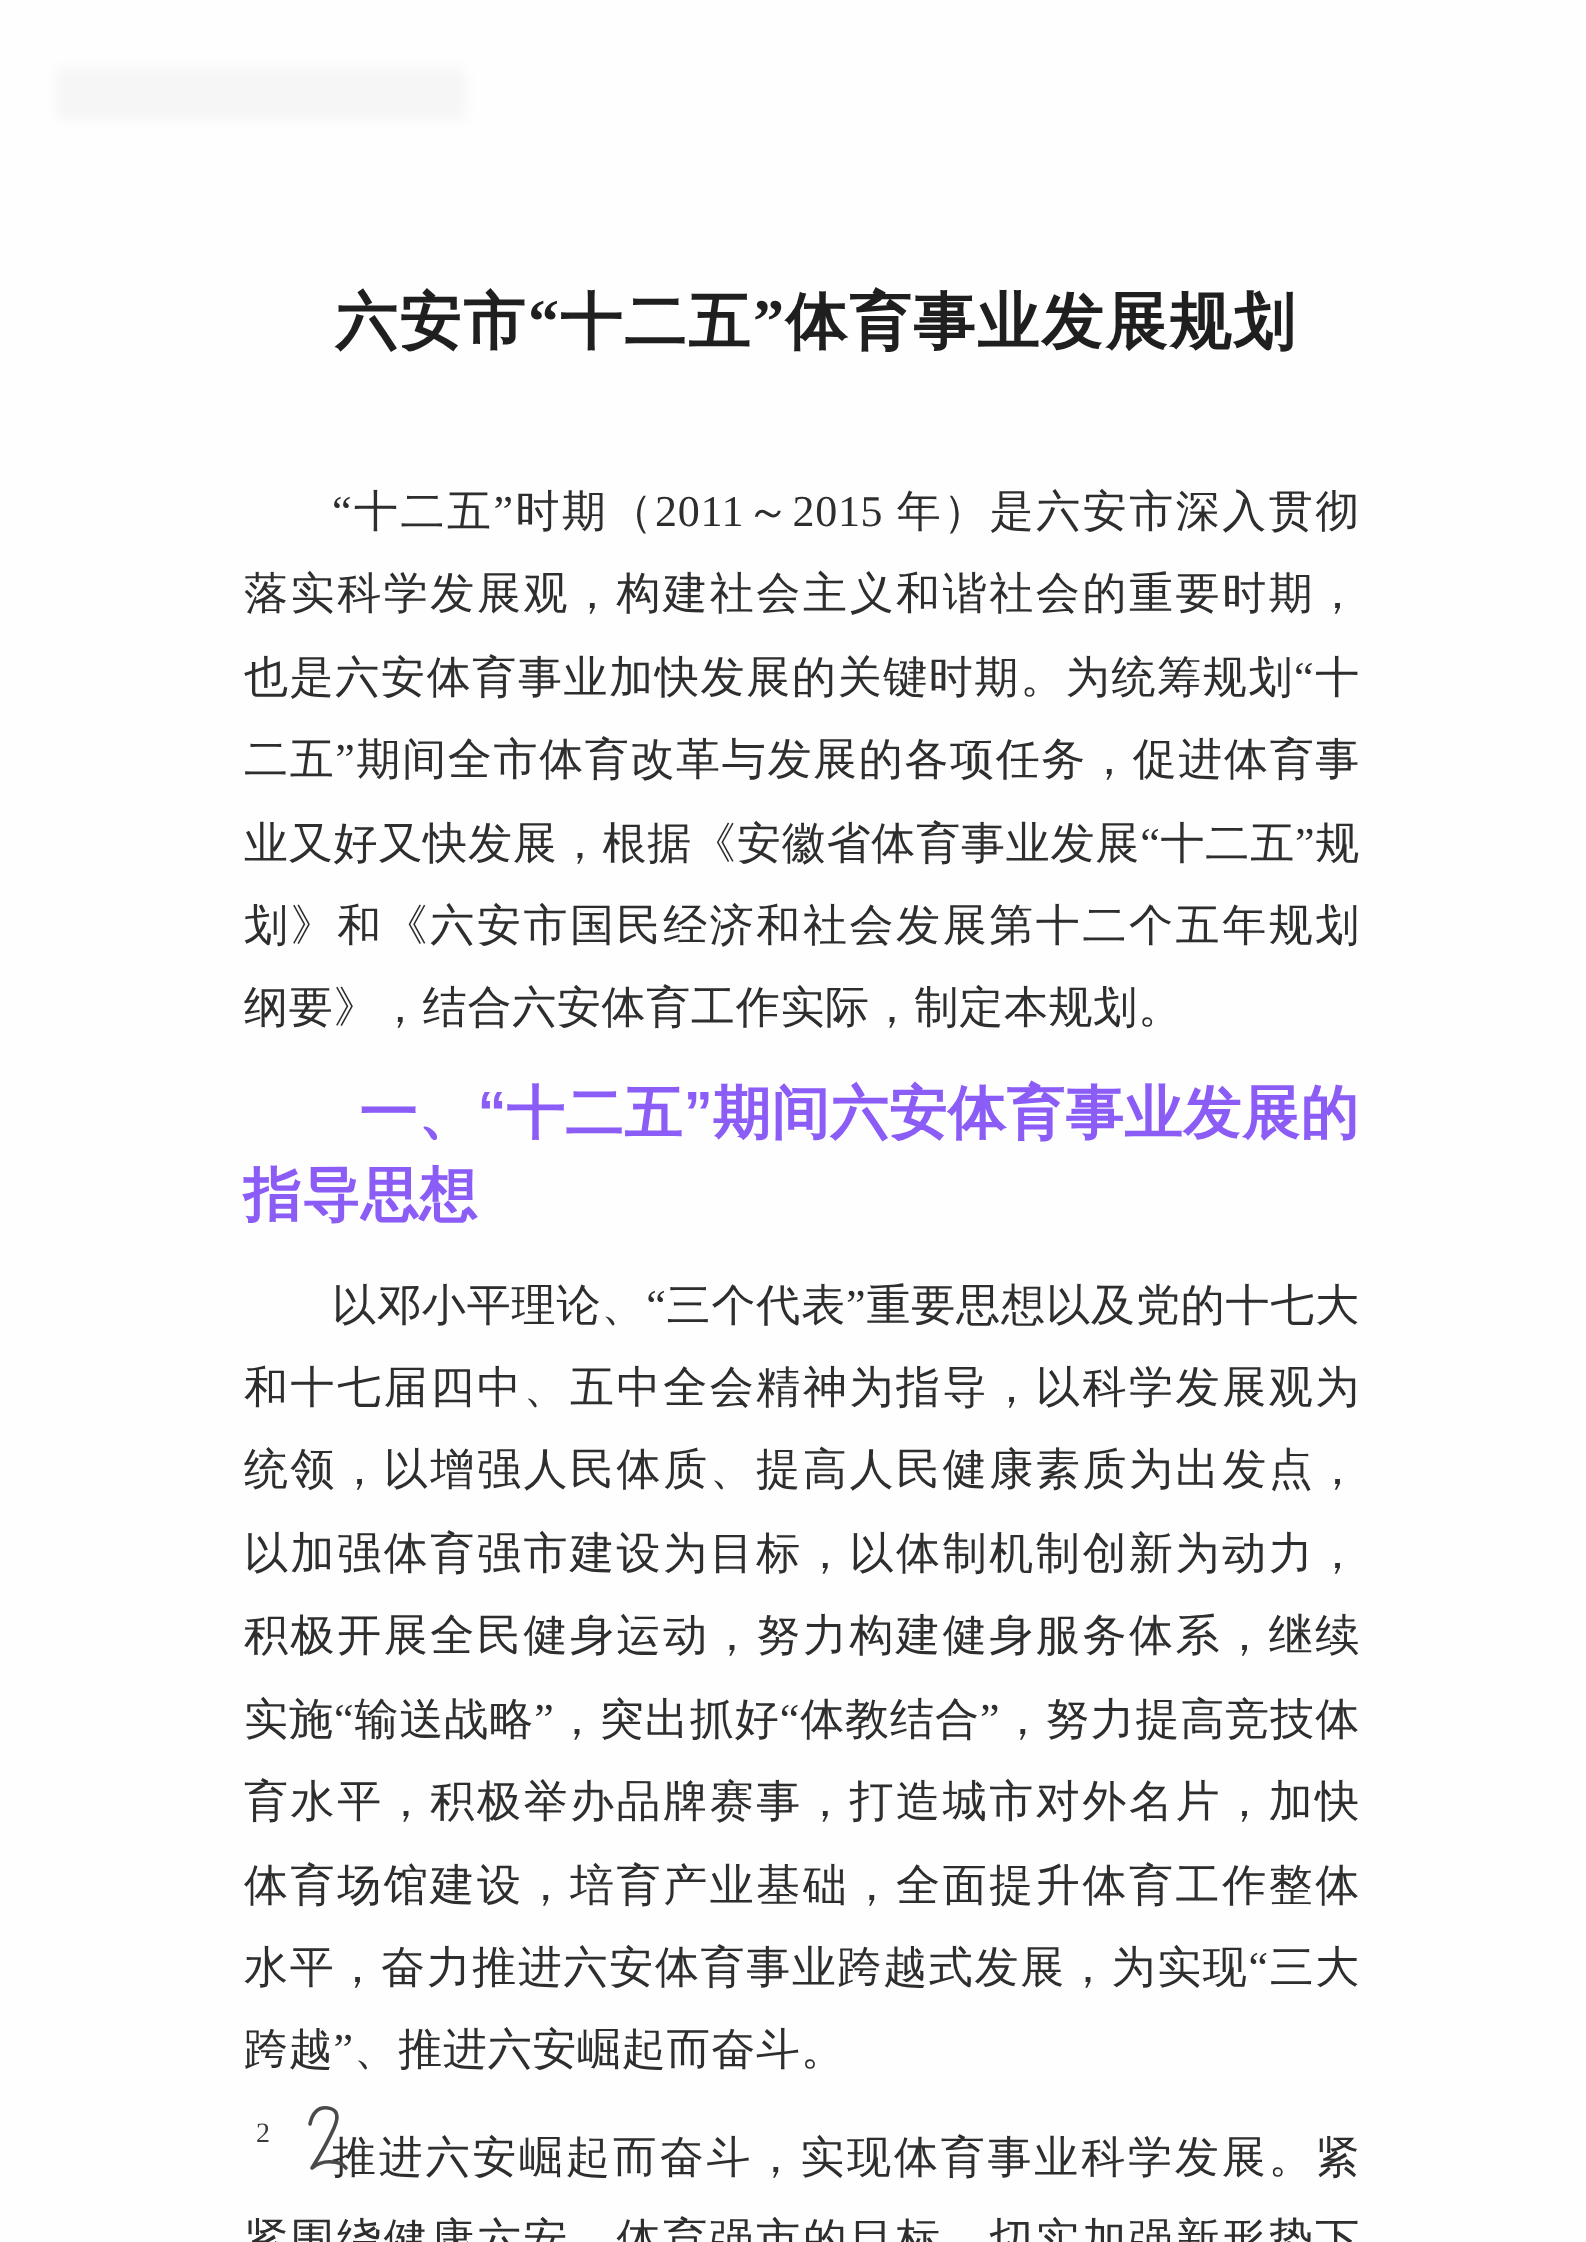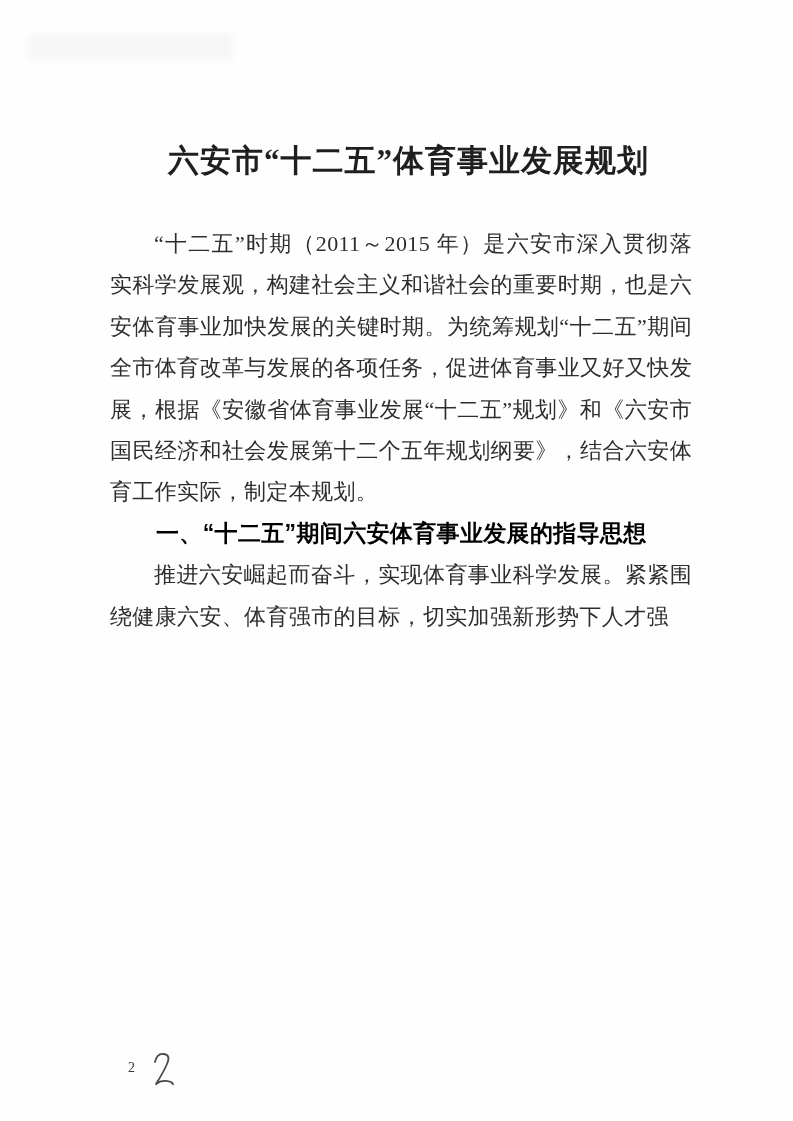--- a/index.html
+++ b/index.html
@@ -44,28 +44,28 @@
     left: 110px;
     width: 582px;
     font-size: 22px;
     line-height: 41.4px;
     letter-spacing: 0.35px;
     color: #2e2e2e;
     text-align: justify;
     text-justify: inter-ideograph;
   }
   .content p {
-    margin: 0;
+    margin: 12px;
     text-indent: 2em;
   }
   .content p.heading {
     font-weight: 700;
-    color: #000000;
+    color: #8b5cf6;
     font-family: "Liberation Sans", "DejaVu Sans", sans-serif;
-    font-size: 23px;
+    font-size: 29px;
   }
   .footer {
     position: absolute;
     left: 128px;
     top: 1048px;
     height: 50px;
     display: flex;
     align-items: flex-start;
   }
   .page-number {
@@ -84,20 +84,21 @@
 
 <div class="page">
 
   <div class="smudge"></div>
 
   <h1 class="doc-title">六安市“十二五”体育事业发展规划</h1>
 
   <div class="content">
     <p class="body-para">“十二五”时期（2011～2015 年）是六安市深入贯彻落实科学发展观，构建社会主义和谐社会的重要时期，也是六安体育事业加快发展的关键时期。为统筹规划“十二五”期间全市体育改革与发展的各项任务，促进体育事业又好又快发展，根据《安徽省体育事业发展“十二五”规划》和《六安市国民经济和社会发展第十二个五年规划纲要》，结合六安体育工作实际，制定本规划。</p>
     <p class="heading">一、“十二五”期间六安体育事业发展的指导思想</p>
+    <p class="body-para">以邓小平理论、“三个代表”重要思想以及党的十七大和十七届四中、五中全会精神为指导，以科学发展观为统领，以增强人民体质、提高人民健康素质为出发点，以加强体育强市建设为目标，以体制机制创新为动力，积极开展全民健身运动，努力构建健身服务体系，继续实施“输送战略”，突出抓好“体教结合”，努力提高竞技体育水平，积极举办品牌赛事，打造城市对外名片，加快体育场馆建设，培育产业基础，全面提升体育工作整体水平，奋力推进六安体育事业跨越式发展，为实现“三大跨越”、推进六安崛起而奋斗。</p>
     <p class="body-para">推进六安崛起而奋斗，实现体育事业科学发展。紧紧围绕健康六安、体育强市的目标，切实加强新形势下人才强</p>
   </div>
 
   <div class="footer">
     <span class="page-number">2</span>
     <svg class="handwritten" width="34" height="44" viewBox="0 0 34 44" aria-hidden="true">
       <path d="M8 12 Q10 3 17 4 Q24 5 20 14 Q16 23 9 34 Q15 29 24 32 L26 34" fill="none" stroke="#4a4a4a" stroke-width="1.8" stroke-linecap="round" stroke-linejoin="round"></path>
     </svg>
   </div>
 

